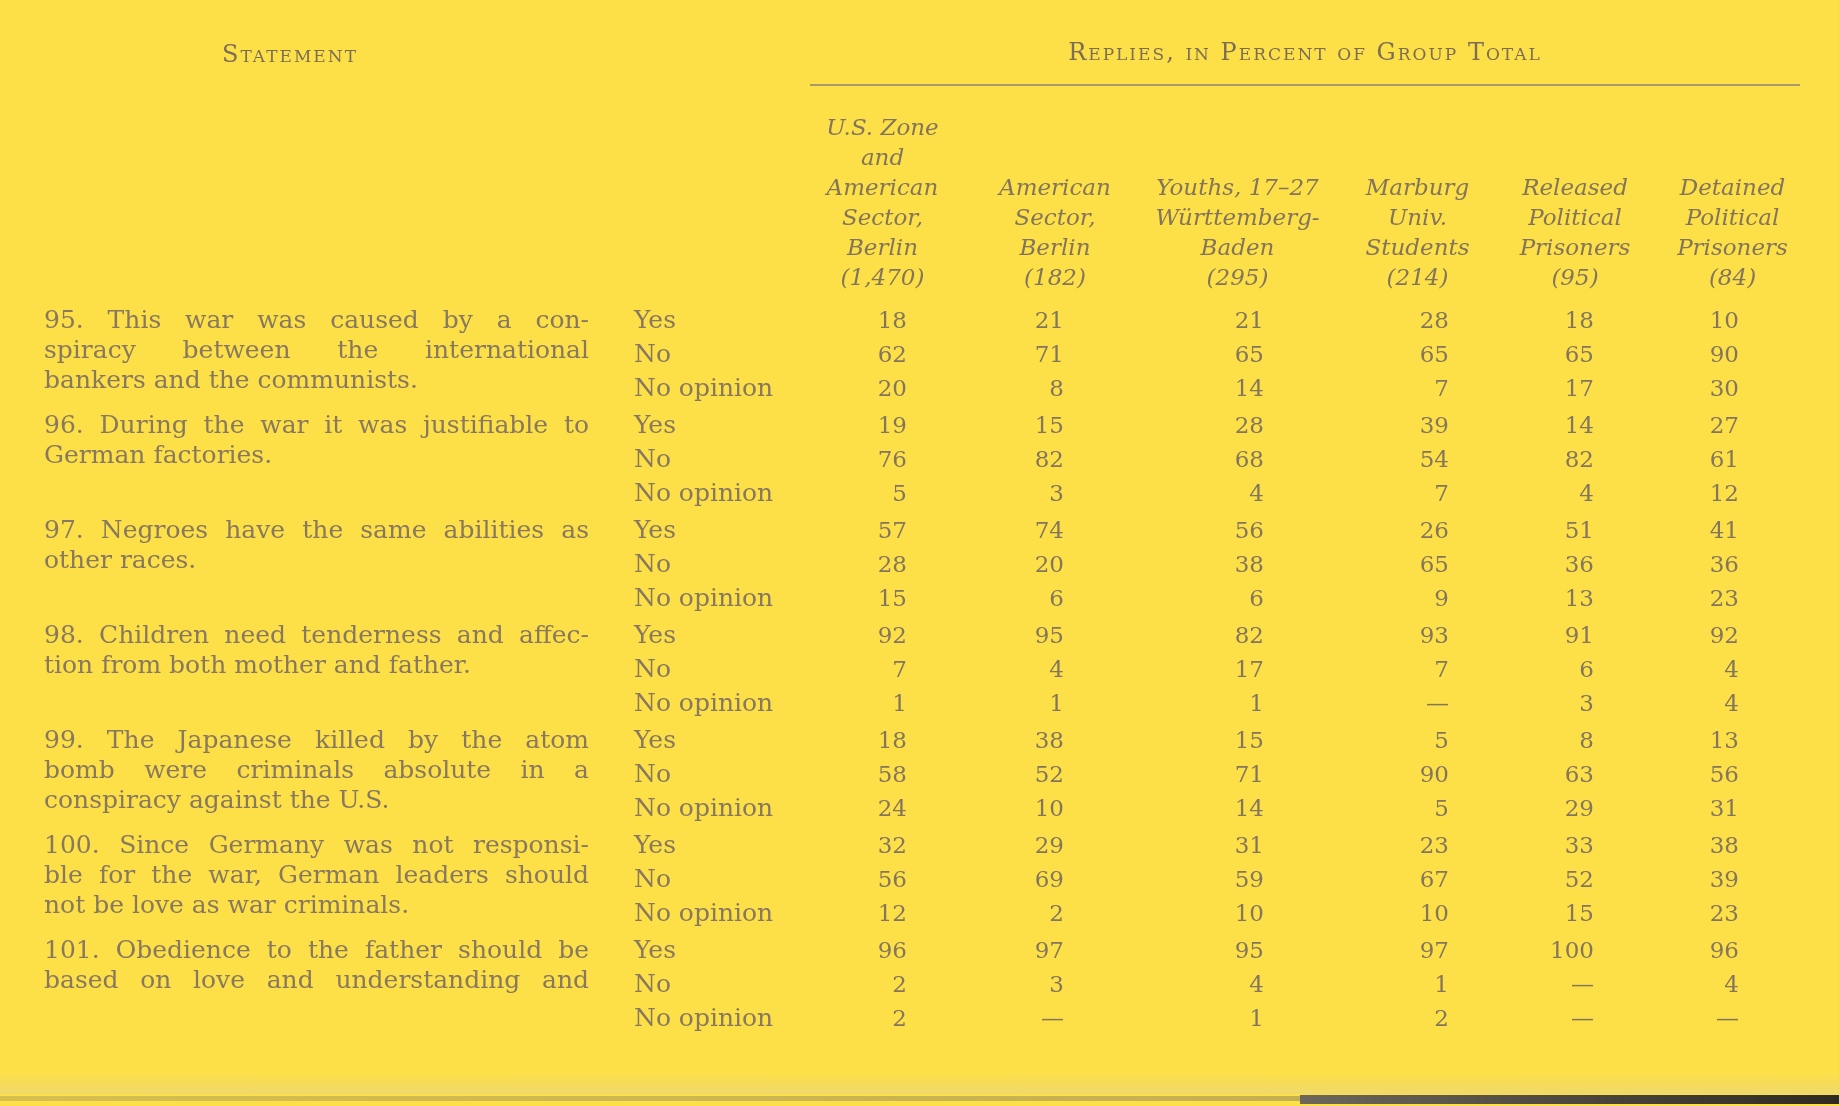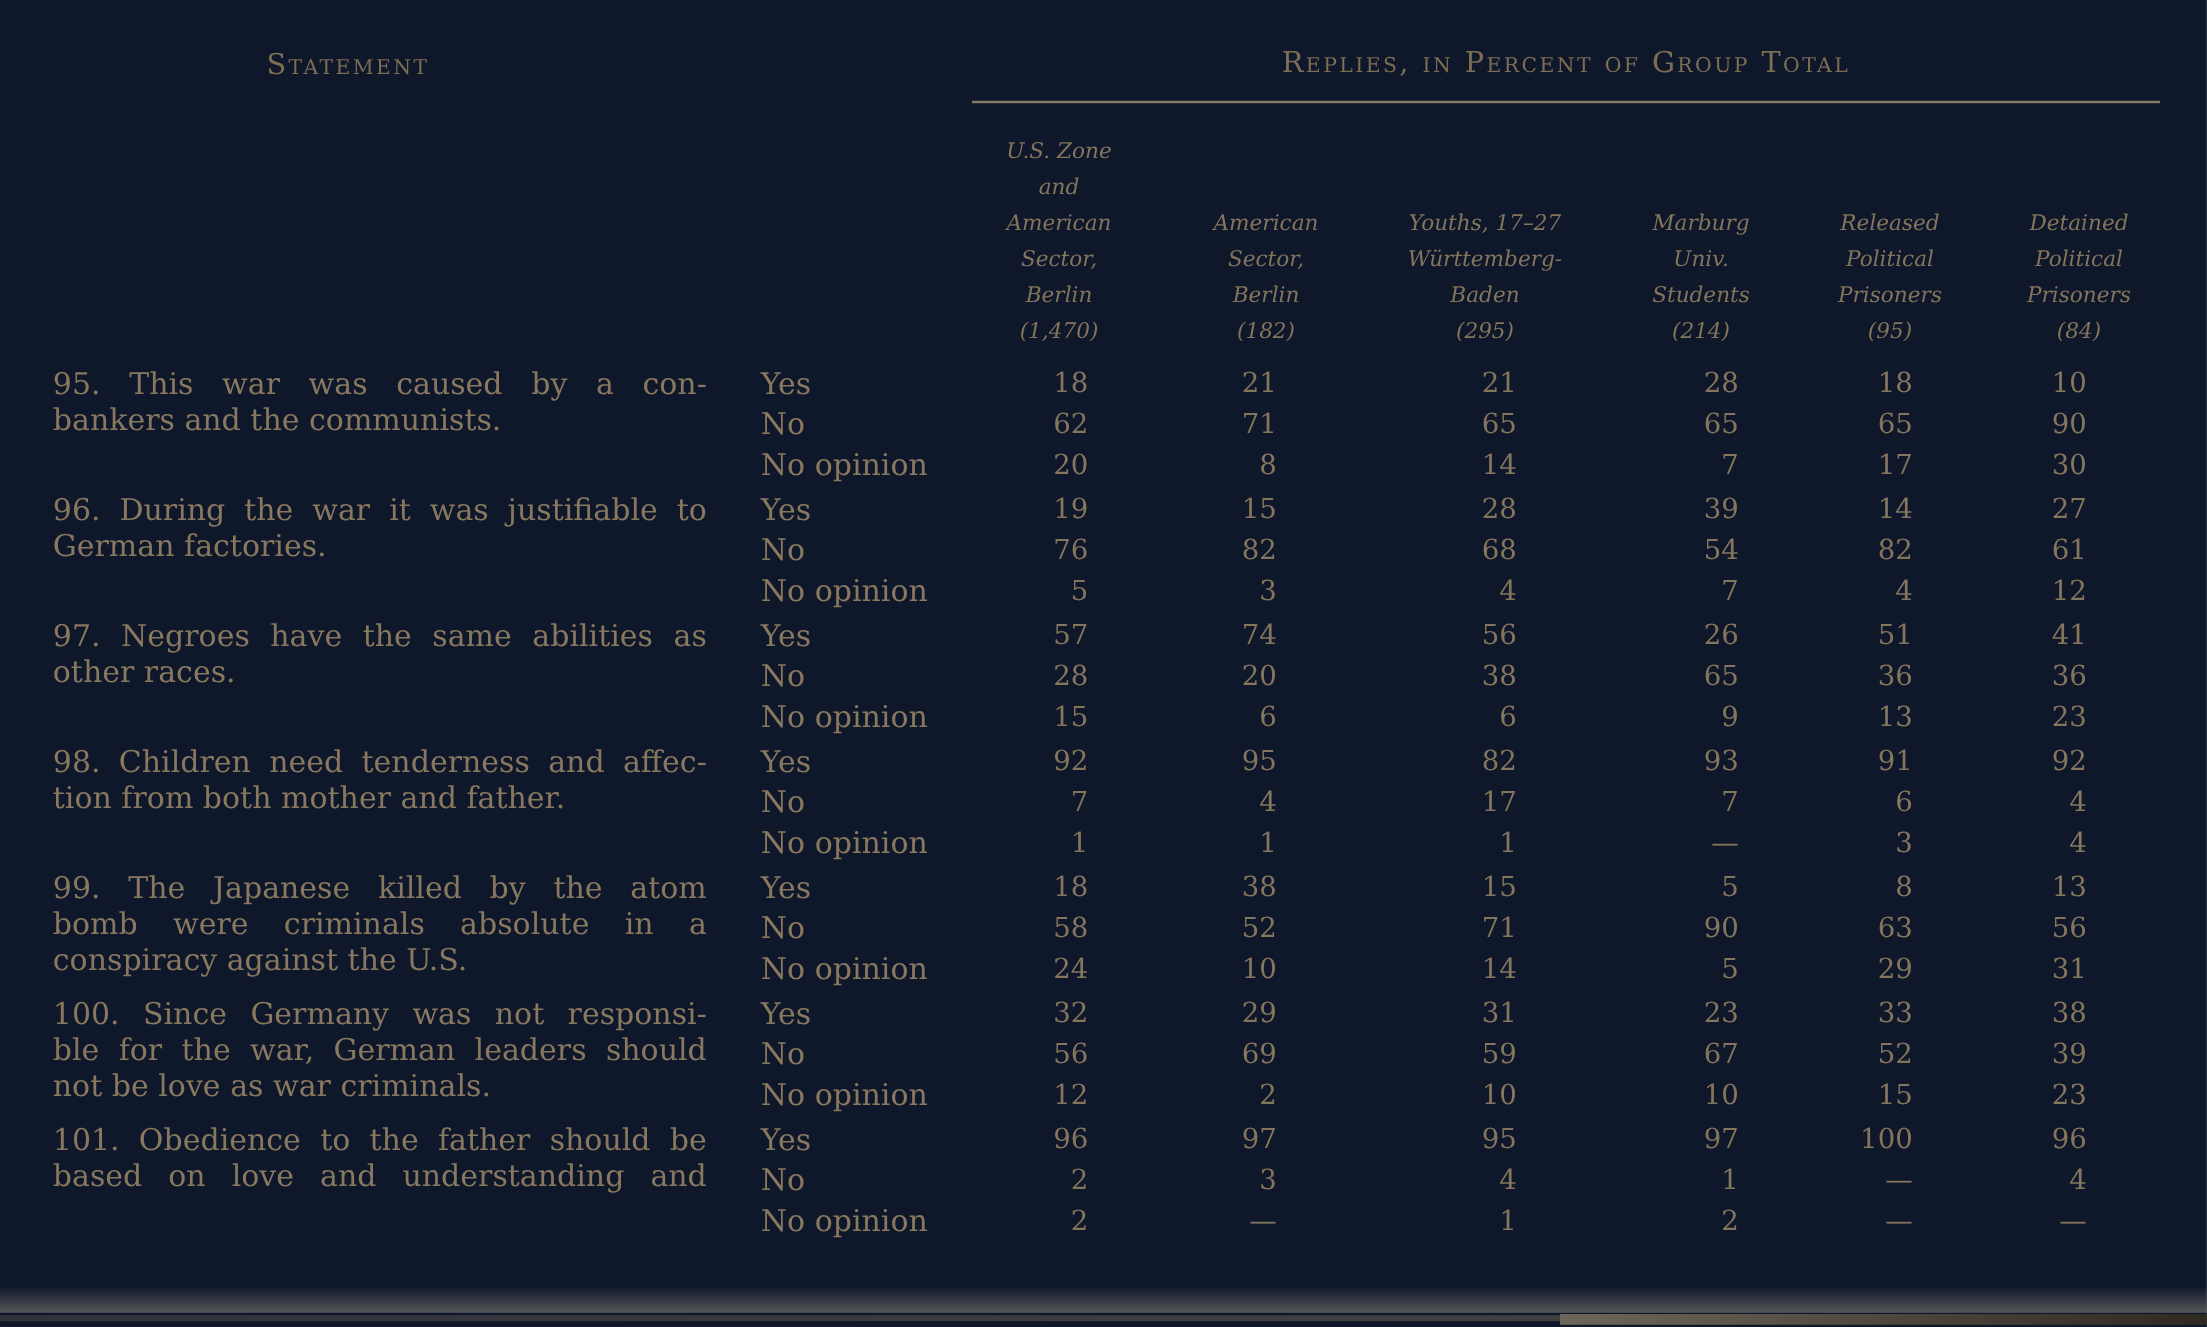--- a/index.html
+++ b/index.html
@@ -1,39 +1,39 @@
 <!DOCTYPE html>
 <html><head>
 <meta charset="utf-8">
 <style>
   html,body { margin:0; padding:0; }
   body { background:#e8e4d8; font-family:"DejaVu Serif","Liberation Serif",serif; }
   .page {
     position:relative; width:1839px; height:1106px; margin:0 auto;
-    background:#0f172a; overflow:hidden; color:#87785f;
+    background:#fde047; overflow:hidden; color:#87785f;
   }
   
   .stmt-header {
     position:absolute; left:222px; top:40px;
     font-variant:small-caps; letter-spacing:2px; font-size:24px; color:#7c6d55;
   }
   .replies-header {
     position:absolute; left:810px; top:38px; width:990px; text-align:center;
     font-variant:small-caps; letter-spacing:2px; font-size:24px; color:#7c6d55;
   }
   .header-rule {
     position:absolute; left:810px; top:84px; width:990px; height:2px;
     background:#9a8c72; opacity:.85;
   }
   .colheads {
     position:absolute; left:795px; top:92px; width:1020px; height:200px;
     display:flex; align-items:flex-end;
   }
   .colhead {
-    text-align:center; font-style:italic; font-size:18px; line-height:30px; color:#83745c;
+    text-align:center; font-style:italic; font-size:23px; line-height:30px; color:#83745c;
   }
   .colhead:nth-child(1){ width:175px; }
   .colhead:nth-child(2){ width:170px; }
   .colhead:nth-child(3){ width:195px;text-align:center; }
   .colhead:nth-child(4){ width:165px; }
   .colhead:nth-child(5){ width:150px; }
   .colhead:nth-child(6){ width:165px; }
   
   .tbody { position:absolute; left:44px; top:303px; width:1780px; }
   .qblock { display:grid; grid-template-columns:555px 1225px; margin-bottom:3px; }
@@ -124,20 +124,21 @@
         <div>Political</div>
         <div>Prisoners</div>
         <div>(84)</div>
       </div>
 </div>
 
   <div class="tbody">
   <div class="qblock">
     <div class="statement">
           <div class="sline">95. This war was caused by a con-</div>
+          <div class="sline">spiracy between the international</div>
           <div class="sline last">bankers and the communists.</div>
         </div>
 
   <div class="rrow">
     <div class="rlabel">Yes</div>
   <div class="val">18</div>
           <div class="val">21</div>
           <div class="val">21</div>
           <div class="val">28</div>
           <div class="val">18</div>

